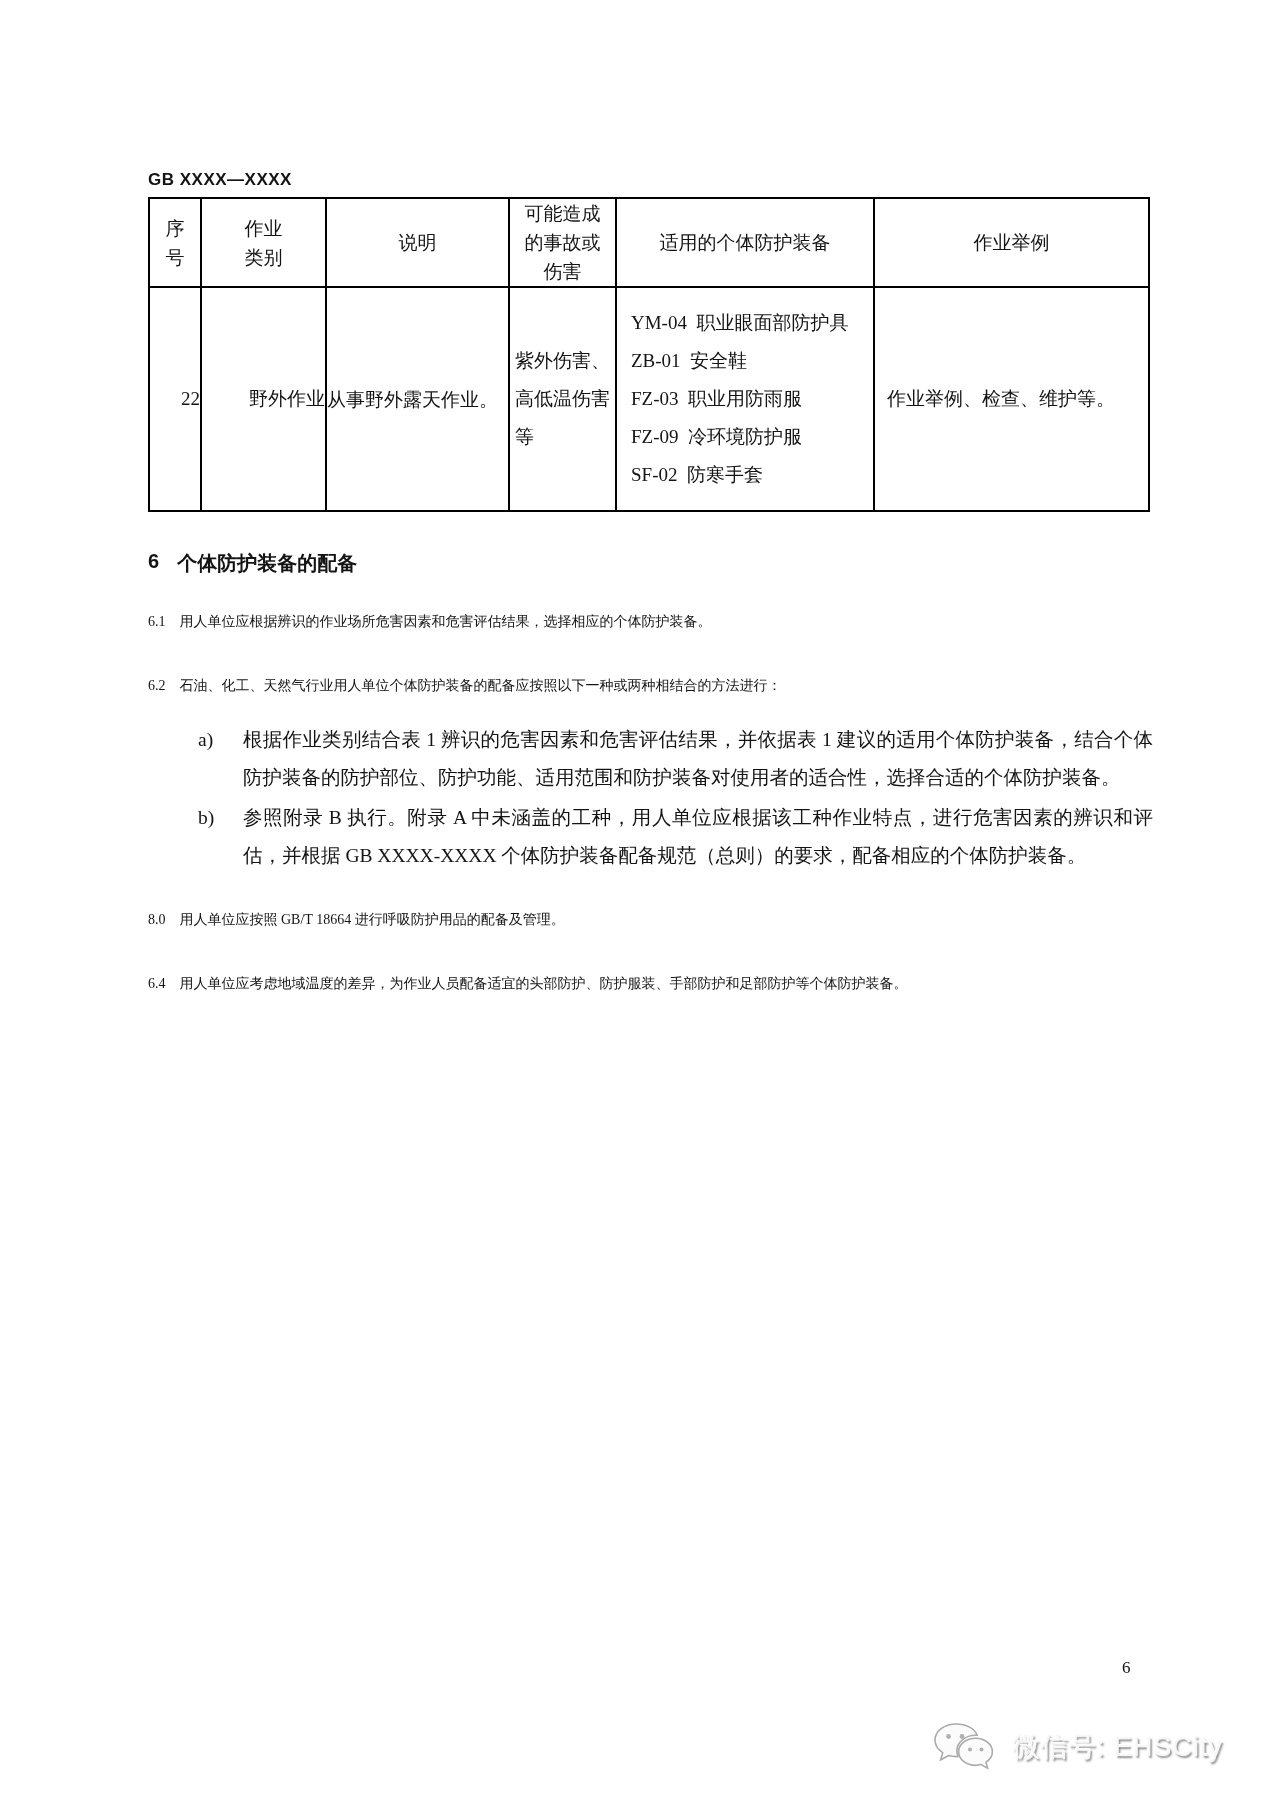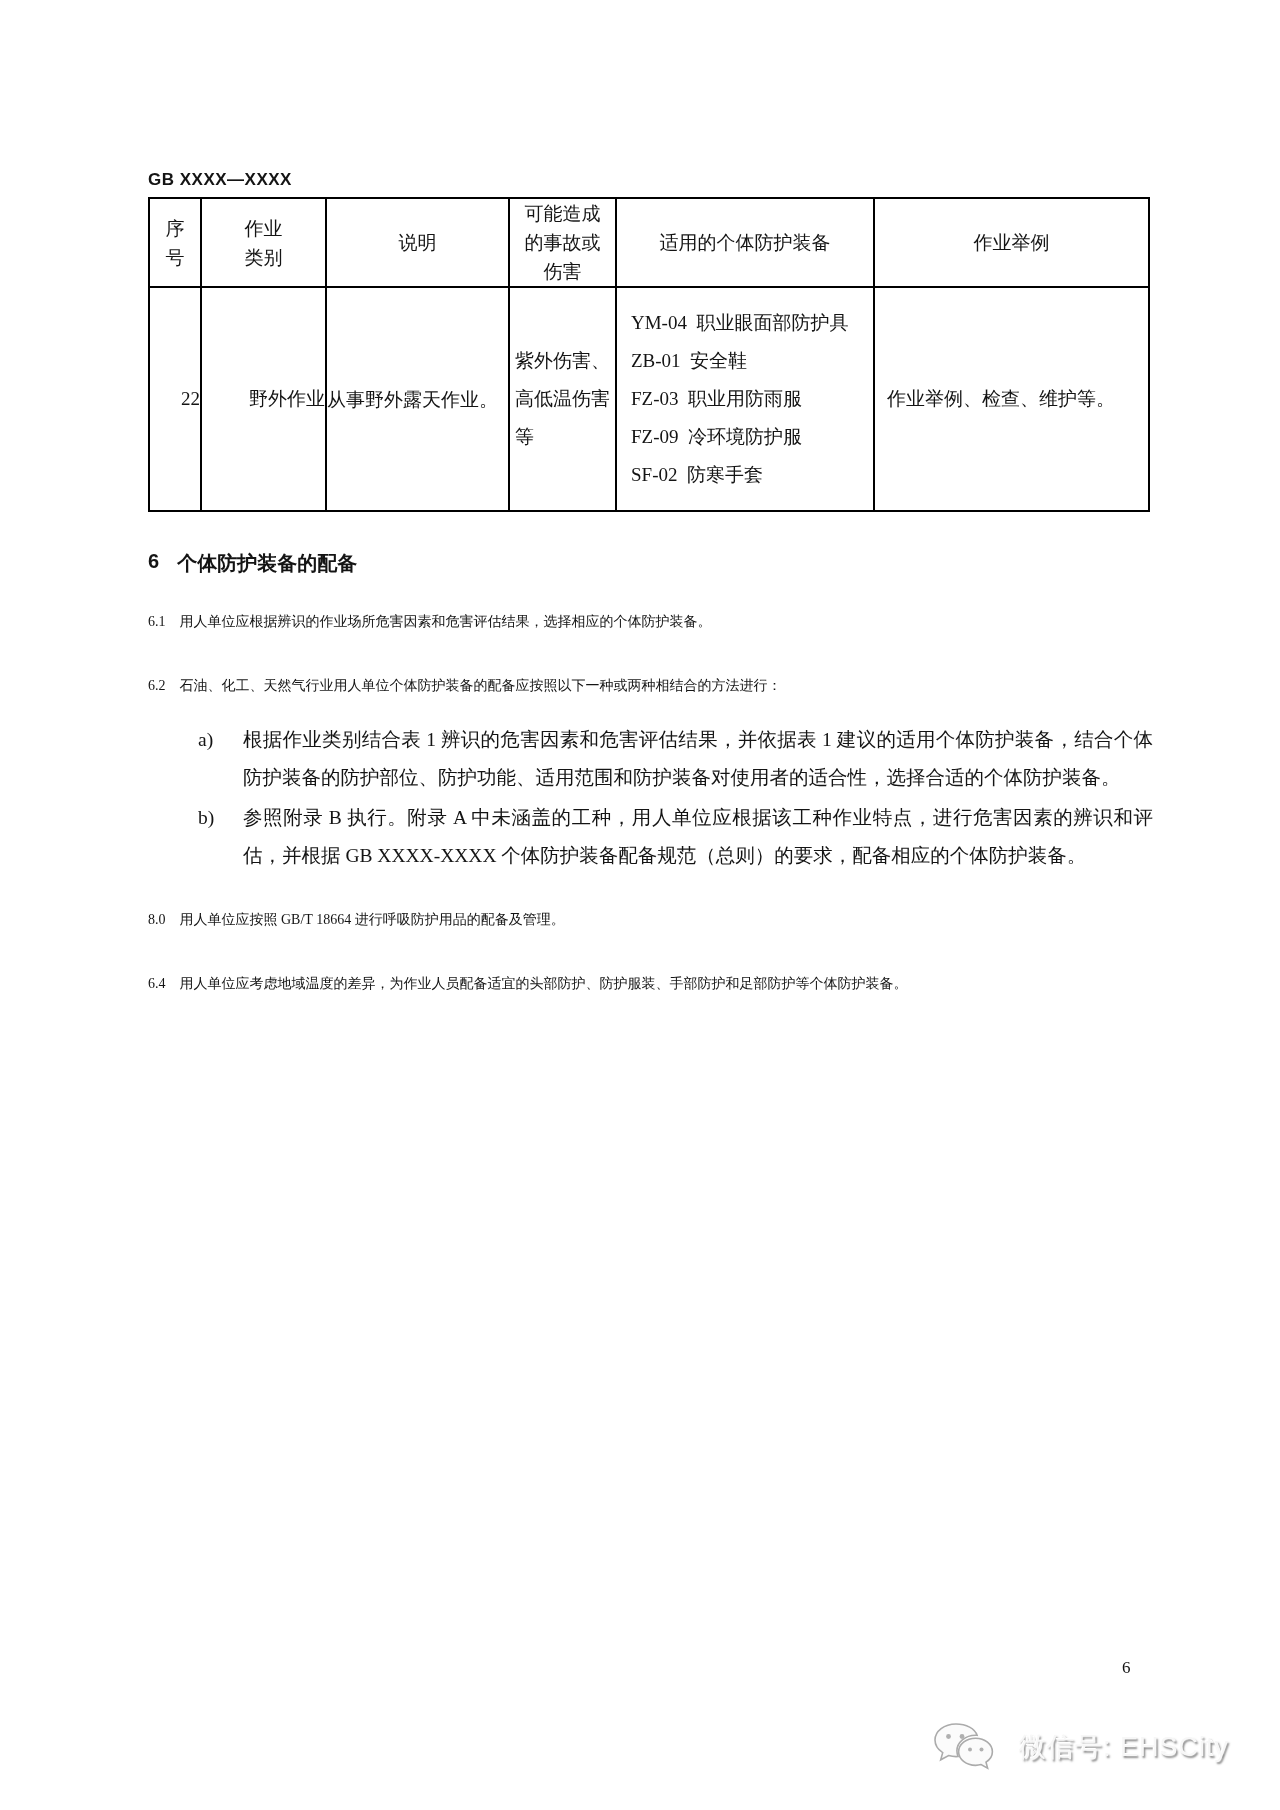--- a/index.html
+++ b/index.html
@@ -105,21 +105,21 @@
     left: 1122px;
     top: 1658px;
     font-size: 17px;
   }
   .watermark {
     position: absolute;
     left: 933px;
     top: 1722px;
     display: flex;
     align-items: center;
-    gap: 24px;
+    gap: 18px;
   }
   .watermark-text {
     font-family: "Liberation Sans", "DejaVu Sans", sans-serif;
     font-size: 27px;
     letter-spacing: 1px;
     color: #f7f7f7;
     text-shadow: -1px -1px 0 #ffffff, 1.5px 1.5px 2px rgba(125,125,125,0.9);
   }
   .wechat-icon svg { display: block; }
 </style>

